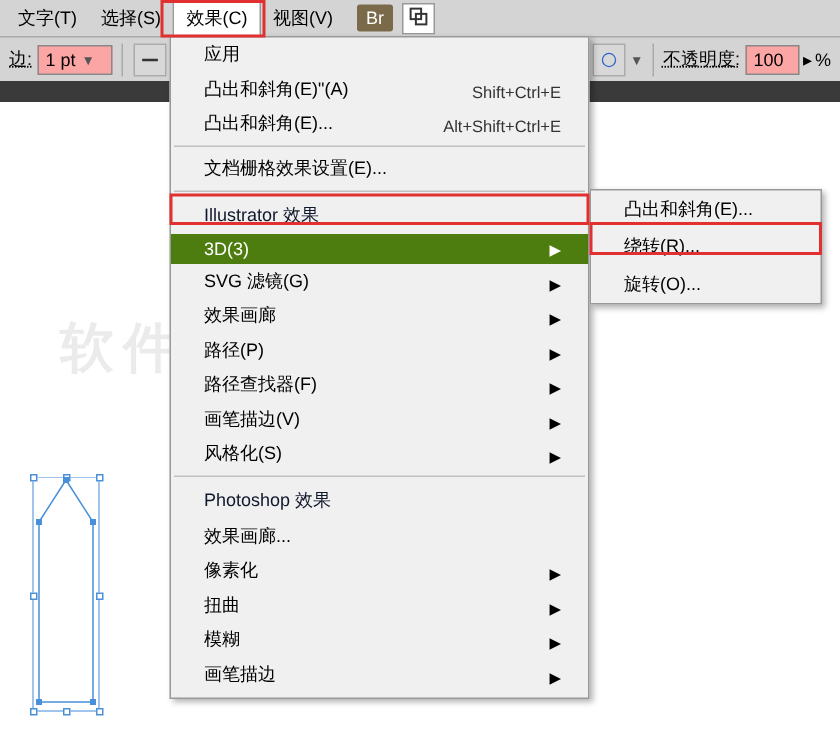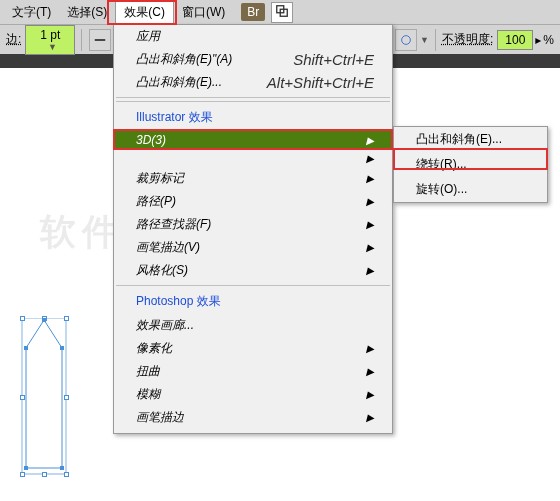--- a/index.html
+++ b/index.html
@@ -4,55 +4,55 @@
 <style>
 *{margin:0;padding:0;box-sizing:border-box;font-family:"Microsoft YaHei",sans-serif;font-size:12px;}
 body{background:#fff;width:560px;height:501px;overflow:hidden;position:relative;}
 .menubar{background:#d4d4d4;height:24px;display:flex;align-items:center;padding:0 4px;}
 .menubar .menu-item{padding:3px 8px;cursor:default;}
 .menubar .menu-item.active{background:#fff;border:1px solid #999;border-bottom:none;text-align:right;}
 .menubar .br-badge{background:#7a6a4a;color:#fff;padding:2px 6px;margin-left:8px;border-radius:2px;font-size:12px;}
 .menubar .search-icon-box{margin-left:6px;background:#fff;border:1px solid #999;padding:1px 3px;}
 .toolbar{background:#d4d4d4;height:30px;display:flex;align-items:center;padding:0 6px;border-top:1px solid #aaa;}
 .toolbar .tb-label{text-decoration:underline dotted;margin-right:4px;}
-.toolbar .tb-field{background:#bef264;border:1px solid #888;padding:2px 4px;display:flex;align-items:center;min-width:50px;flex-direction:column;}
+.toolbar .tb-field{background:#fca5a5;border:1px solid #888;padding:2px 4px;display:flex;align-items:center;min-width:50px;}
 .toolbar .tb-field .dd{margin-left:4px;font-size:9px;color:#555;}
 .toolbar .tb-sep{width:1px;height:22px;background:#aaa;margin:0 6px;}
 .toolbar .tb-icon{width:22px;height:22px;border:1px solid #aaa;margin:0 1px;display:flex;align-items:center;justify-content:center;background:#d8d8d8;}
 .tabstrip{background:#3a3a3a;height:14px;}
 .canvas{background:#fff;position:relative;height:433px;}
 .shape{position:absolute;left:18px;top:250px;width:52px;height:160px;}
 .shape svg{position:absolute;left:0;top:0;}
 .handle{position:absolute;width:5px;height:5px;background:#fff;border:1px solid #4a90d9;}
 .anchor{position:absolute;width:4px;height:4px;background:#4a90d9;}
 .watermark{position:absolute;left:40px;top:140px;font-size:36px;color:rgba(0,0,0,0.08);font-weight:bold;letter-spacing:6px;pointer-events:none;}
 .dropdown{position:absolute;left:113px;top:24px;width:280px;background:#f0f0f0;border:1px solid #999;box-shadow:2px 2px 4px rgba(0,0,0,0.3);padding-bottom:4px;}
-.dropdown .dd-row{display:flex;align-items:center;padding:3px 18px 3px 22px;cursor:default;position:relative;font-style:italic;}
+.dropdown .dd-row{display:flex;align-items:flex-end;padding:3px 18px 3px 22px;cursor:default;position:relative;}
 .dropdown .dd-row.highlight{background:#4d7c0f;color:#fff;}
-.dropdown .dd-row .shortcut{margin-left:auto;color:#333;font-size:15px;}
+.dropdown .dd-row .shortcut{margin-left:auto;color:#333;font-size:11px;}
 .dropdown .dd-row .arrow{margin-left:auto;font-size:10px;}
 .dropdown .dd-row.highlight .arrow{color:#fff;}
 .dropdown .dd-sep{height:1px;background:#c0c0c0;margin:3px 2px;}
-.dropdown .dd-header{padding:4px 22px;color:#1d4ed8;}
+.dropdown .dd-header{padding:4px 22px;color:#0f172a;}
 .submenu{position:absolute;left:393px;top:126px;width:155px;background:#f0f0f0;border:1px solid #999;box-shadow:2px 2px 4px rgba(0,0,0,0.3);}
 .submenu .sm-row{padding:4px 22px;cursor:default;}
 .hl-red{position:absolute;border:2px solid #e03030;pointer-events:none;}
 .hl1{left:107px;top:0;width:70px;height:25px;}
 .hl2{left:113px;top:129px;width:280px;height:21px;}
 .hl3{left:393px;top:148px;width:155px;height:22px;}
 svg.icon{width:14px;height:14px;}
 </style>
 </head>
 <body>
 
 <div class="menubar">
   <div class="menu-item">文字(T)</div>
   <div class="menu-item">选择(S)</div>
   <div class="menu-item active">效果(C)</div>
-  <div class="menu-item">窗口(W)</div>
+  <div class="menu-item">视图(V)</div>
   <div class="br-badge">Br</div>
   <div class="search-icon-box">
     <svg class="icon" viewBox="0 0 16 16">
         <rect x="2" y="2" width="8" height="8" fill="none" stroke="#333" stroke-width="1.5"></rect>
         <rect x="6" y="6" width="8" height="8" fill="none" stroke="#333" stroke-width="1.5"></rect>
       </svg>
   </div>
 </div>
 
 <div class="toolbar">
@@ -120,32 +120,36 @@
   </div>
   <div class="dd-row">
     <span>凸出和斜角(E)"(A)</span>
     <span class="shortcut">Shift+Ctrl+E</span>
   </div>
   <div class="dd-row">
     <span>凸出和斜角(E)...</span>
     <span class="shortcut">Alt+Shift+Ctrl+E</span>
   </div>
   <div class="dd-sep"></div>
+  <div class="dd-row">
+    <span>文档栅格效果设置(E)...</span>
+  </div>
   <div class="dd-sep"></div>
   <div class="dd-header">Illustrator 效果</div>
   <div id="ai-items">
       <div class="dd-row highlight">
         <span>3D(3)</span>
         <span class="arrow">▶</span>
       </div>
       <div class="dd-row">
-        <span class="arrow">▶</span>
-      </div>
-      <div class="dd-row">
-        <span>裁剪标记</span>
+        <span>SVG 滤镜(G)</span>
+        <span class="arrow">▶</span>
+      </div>
+      <div class="dd-row">
+        <span>效果画廊</span>
         <span class="arrow">▶</span>
       </div>
       <div class="dd-row">
         <span>路径(P)</span>
         <span class="arrow">▶</span>
       </div>
       <div class="dd-row">
         <span>路径查找器(F)</span>
         <span class="arrow">▶</span>
       </div>

